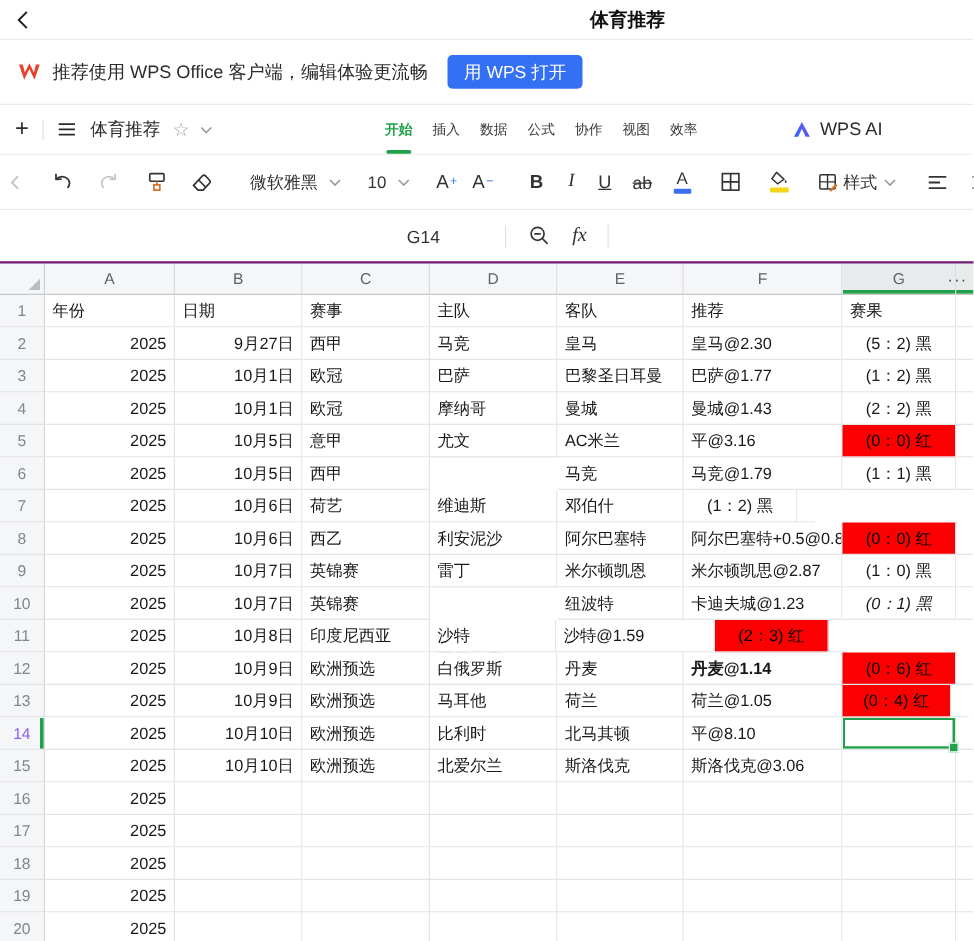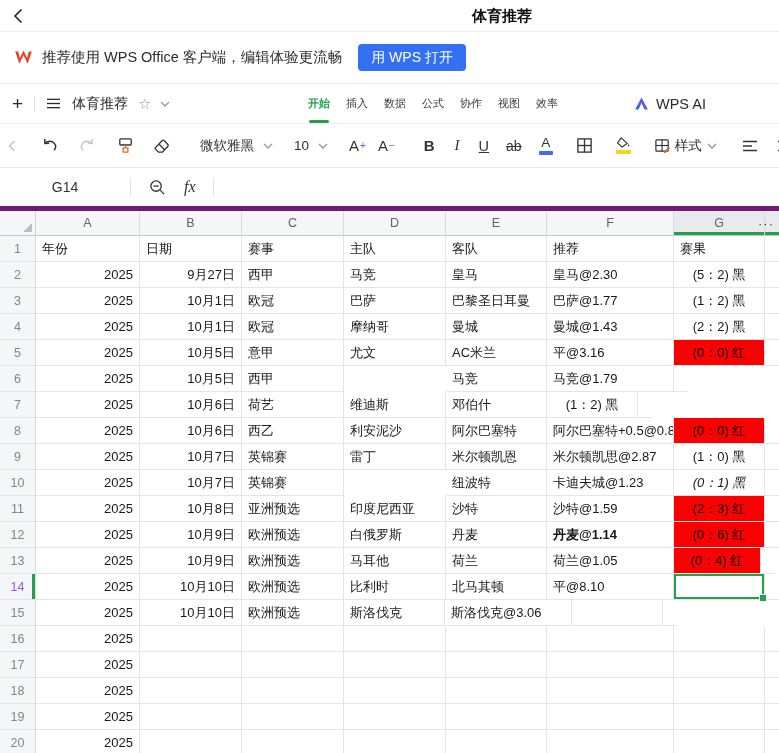--- a/index.html
+++ b/index.html
@@ -43,21 +43,21 @@
   .fontsize{font-size:13.5px;color:#333;}
   .bld{font-weight:700;font-size:15px;}
   .ita{font-style:italic;font-family:"Liberation Serif",serif;font-size:15px;}
   .und{text-decoration:underline;font-size:14.5px;}
   .str{text-decoration:line-through;font-size:14px;}
   .fcolor{display:inline-flex;flex-direction:column;align-items:center;line-height:1;}
   .fcolor .a{font-size:13.5px;}
   .fcolor .bar{width:14px;height:4px;margin-top:1.5px;border-radius:1px;}
   .stylelbl{font-size:13.5px;color:#333;margin-left:4px;}
   
-  .formulabar{height:43px;display:flex;align-items:center;border-bottom:5px solid #701a75;}
+  .formulabar{height:43px;display:flex;align-items:center;border-bottom:2px solid #701a75;justify-content:center;}
   .namebox{width:130px;text-align:center;font-size:14px;color:#333;cursor:pointer;}
   .fdiv{width:1px;height:18px;background:#e3e3e3;}
   .fx{font-family:"Liberation Serif","DejaVu Serif",serif;font-style:italic;font-size:16px;color:#333;margin-left:18px;cursor:pointer;}
   .formula-val{margin-left:18px;font-size:13px;color:#222;}
   
   .sheet{position:relative;height:542px;background:#fff;overflow:hidden;}
   .hrow{display:flex;height:25px;position:relative;}
   .corner{width:36px;height:25px;background:var(--head-bg);border-right:1px solid #cfd1d3;border-bottom:1px solid #c6c8ca;position:relative;cursor:pointer;}
   .corner::after{content:'';position:absolute;right:3px;bottom:3px;border-style:solid;border-width:0 0 9px 9px;border-color:transparent transparent #b9bcc0 transparent;}
   .ch{height:25px;background:var(--head-bg);color:#5f6368;font-size:12.5px;display:flex;align-items:center;justify-content:center;
@@ -346,20 +346,21 @@
           <div class="stubcell" style="width: 14px;"></div>
         </div>
         <div class="r">
           <div class="rh">6</div>
           <div class="c ar" style="width: 104px;">2025</div>
           <div class="c ar" style="width: 102px;">10月5日</div>
           <div class="c al" style="width: 102px;">西甲</div>
           <div class="c al" style="width: 102px; margin-top: 31px;">塞尔塔</div>
           <div class="c al" style="width: 101px;">马竞</div>
           <div class="c al" style="width: 127px;">马竞@1.79</div>
+          <div class="c ac" style="width: 91px;">(1：1) 黑</div>
           <div class="stubcell" style="width: 14px;"></div>
         </div>
         <div class="r">
           <div class="rh">7</div>
           <div class="c ar" style="width: 104px;">2025</div>
           <div class="c ar" style="width: 102px;">10月6日</div>
           <div class="c al" style="width: 102px;">荷艺</div>
           <div class="c al" style="width: 102px;">维迪斯</div>
           <div class="c al" style="width: 101px;">邓伯什</div>
           <div class="c ac" style="width: 91px;">(1：2) 黑</div>
@@ -395,21 +396,20 @@
           <div class="c al" style="width: 102px; margin-top: 40px;">卡迪夫城</div>
           <div class="c al" style="width: 101px;">纽波特</div>
           <div class="c al" style="width: 127px;">卡迪夫城@1.23</div>
           <div class="c ac" style="width: 91px; font-style: italic;">(0：1) 黑</div>
           <div class="stubcell" style="width: 14px;"></div>
         </div>
         <div class="r">
           <div class="rh">11</div>
           <div class="c ar" style="width: 104px;">2025</div>
           <div class="c ar" style="width: 102px;">10月8日</div>
-          <div class="c al" style="width: 102px;">亚洲预选</div>
           <div class="c al" style="width: 102px;">印度尼西亚</div>
           <div class="c al" style="width: 101px;">沙特</div>
           <div class="c al" style="width: 127px;">沙特@1.59</div>
           <div class="c ac red" style="width: 91px;">(2：3) 红</div>
           <div class="stubcell" style="width: 14px;"></div>
         </div>
         <div class="r">
           <div class="rh">12</div>
           <div class="c ar" style="width: 104px;">2025</div>
           <div class="c ar" style="width: 102px;">10月9日</div>
@@ -440,20 +440,21 @@
           <div class="c al" style="width: 101px;">北马其顿</div>
           <div class="c al" style="width: 127px;">平@8.10</div>
           <div class="c ac selcell" style="width: 91px;"></div>
           <div class="stubcell" style="width: 14px;"></div>
         </div>
         <div class="r">
           <div class="rh">15</div>
           <div class="c ar" style="width: 104px;">2025</div>
           <div class="c ar" style="width: 102px;">10月10日</div>
           <div class="c al" style="width: 102px;">欧洲预选</div>
+          <div class="c al" style="width: 102px;">北爱尔兰</div>
           <div class="c al" style="width: 101px;">斯洛伐克</div>
           <div class="c al" style="width: 127px;">斯洛伐克@3.06</div>
           <div class="c ac" style="width: 91px;"></div>
           <div class="stubcell" style="width: 14px;"></div>
         </div>
         <div class="r">
           <div class="rh">16</div>
           <div class="c ar" style="width: 104px;">2025</div>
           <div class="c ar" style="width: 102px;"></div>
           <div class="c al" style="width: 102px;"></div>

